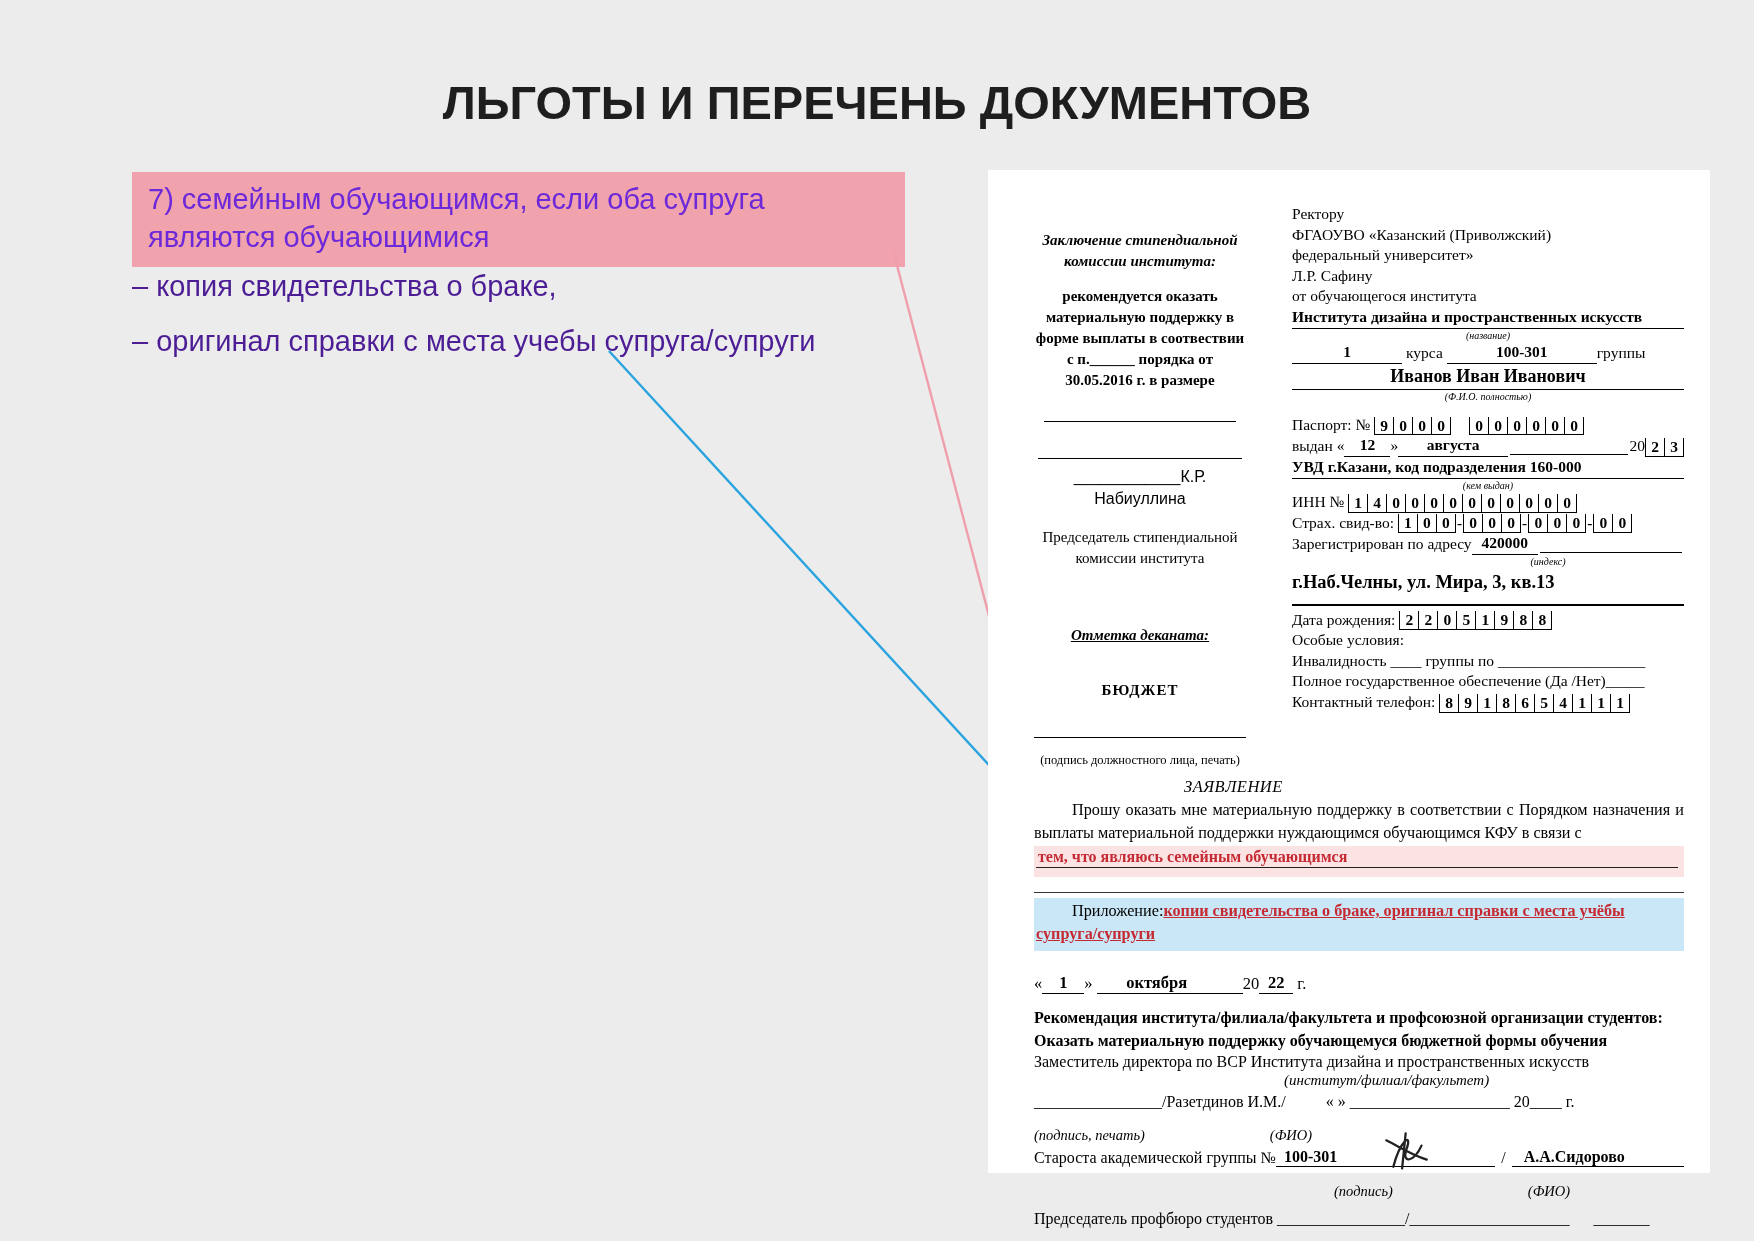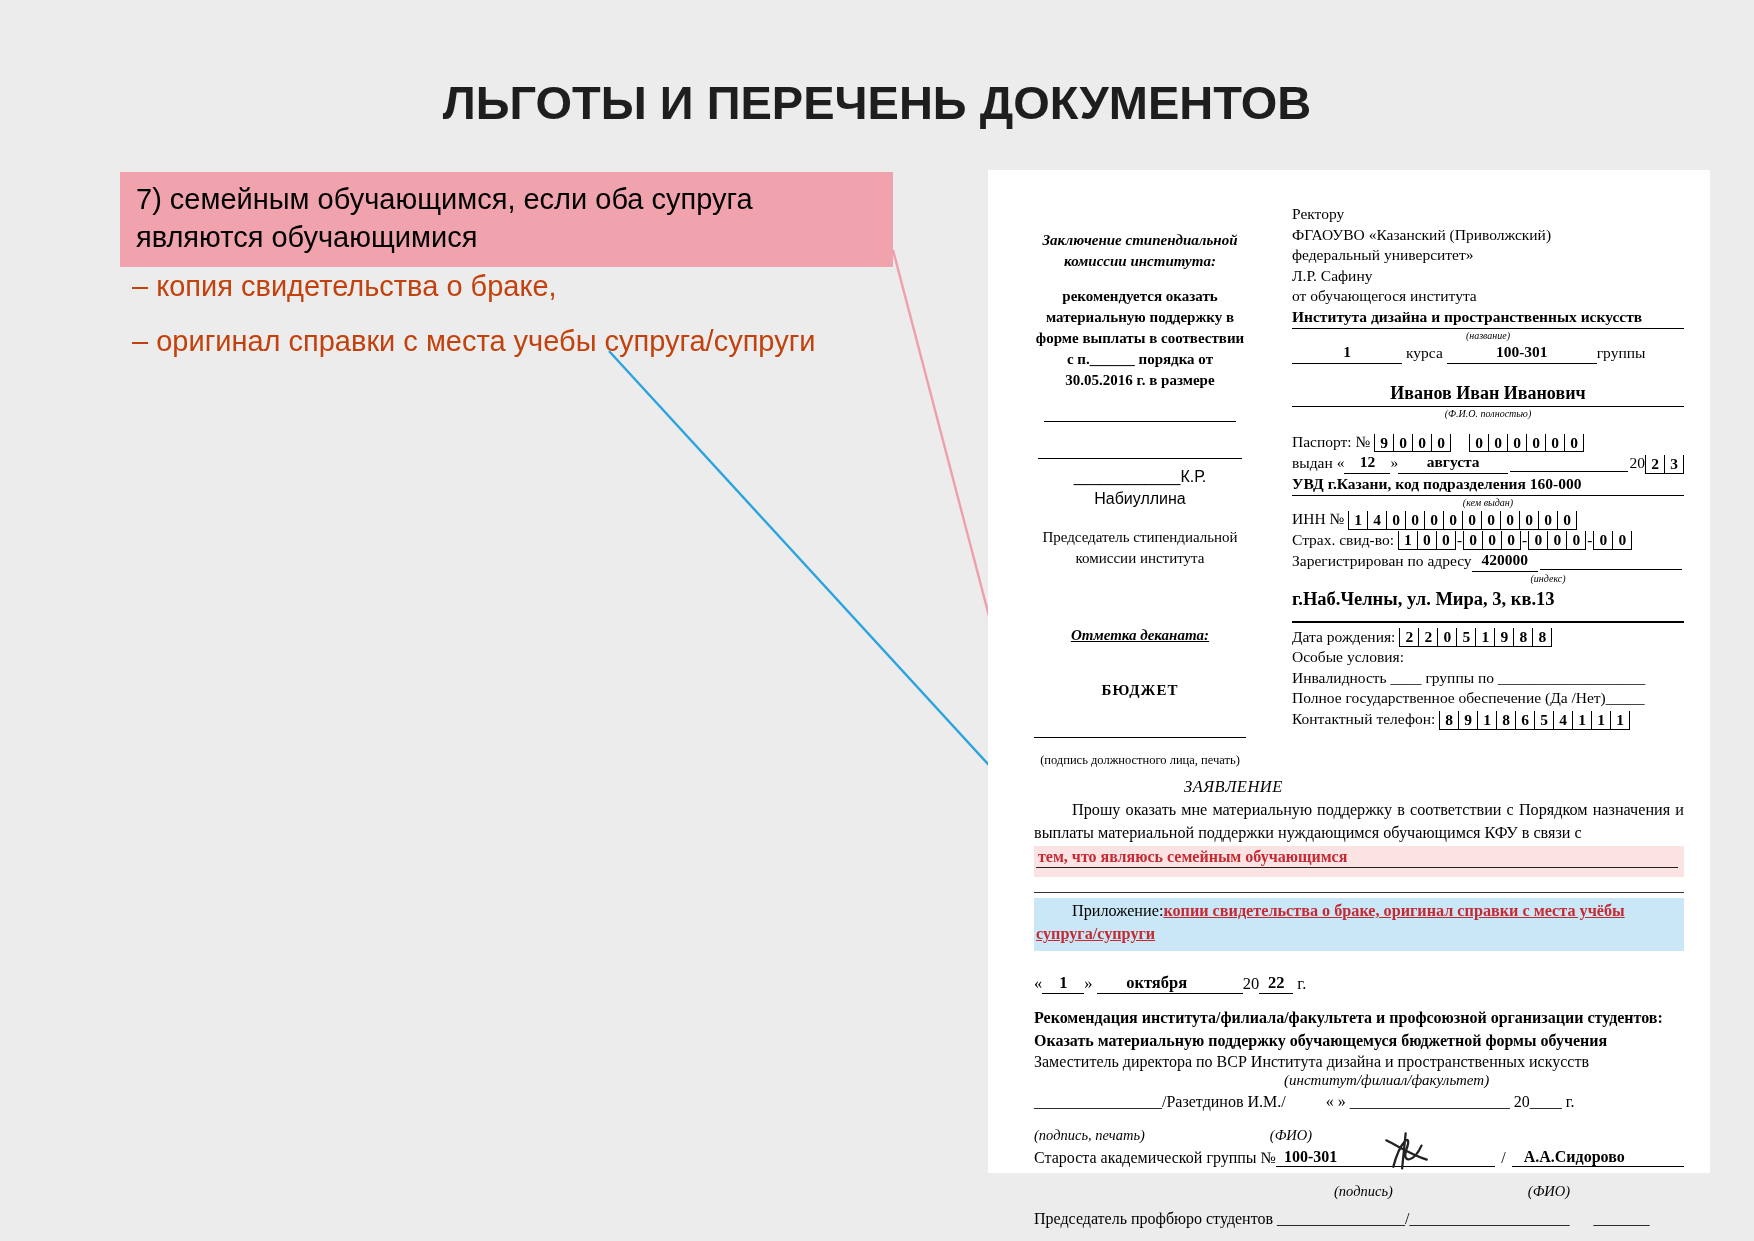--- a/index.html
+++ b/index.html
@@ -6,25 +6,25 @@
   body {
     width:1754px; height:1241px; position:relative;
     background:#ececec; overflow:hidden;
     font-family:"Liberation Sans","DejaVu Sans",sans-serif;
   }
   .title {
     position:absolute; top:44px; left:0; width:100%;
     text-align:center; font-size:47px; font-weight:700; color:#1e1e1e;
   }
   .callout {
-    position:absolute; left:120px; top:172px; width:737px;
-    background:#f0a3ad; color:#000000;
+    position:absolute; left:132px; top:172px; width:737px;
+    background:#f0a3ad; color:#6d28d9;
     font-size:29px; line-height:1.32; padding:8px 20px 10px 16px;
   }
-  .li { position:absolute; left:132px; font-size:29px; color:#c2410c; }
+  .li { position:absolute; left:132px; font-size:29px; color:#4c1d95; }
   .li1 { top:270px; } .li2 { top:325px; }
   svg.arrows { position:absolute; left:0; top:0; width:1754px; height:1241px; pointer-events:none; }
 
   .paper {
     position:absolute; left:988px; top:170px; width:722px; height:1003px;
     background:#ffffff; color:#000;
     font-family:"Liberation Serif","DejaVu Serif",serif;
   }
   .paper-inner { padding:34px 26px 0 46px; }
   .cols { display:flex; }
@@ -40,21 +40,21 @@
   .dean { margin-top:56px; font-weight:700; font-style:italic; text-decoration:underline; }
   .budget { margin-top:34px; font-weight:700; letter-spacing:1px; }
   .small-note { font-size:12.5px; margin-top:14px; }
 
   .line { min-height:20px; }
   .inst { font-weight:700; border-bottom:1.2px solid #000; }
   .note { font-style:italic; }
   .name-note { text-align:center; font-size:10px; }
   .cu { display:inline-block; border-bottom:1.2px solid #000; text-align:center; }
   .b { font-weight:700; }
-  .fio { font-weight:700; font-size:18px; text-align:center; border-bottom:1.2px solid #000; margin-top:18px; }
+  .fio { font-weight:700; font-size:18px; text-align:center; border-bottom:1.2px solid #000; margin-top:1px; }
 
   .cells { display:inline-flex; vertical-align:bottom; }
   .cell { min-width:13px; padding:0 2.5px; text-align:center; font-weight:700;
           border-left:1.4px solid #000; border-bottom:1.4px solid #000; line-height:1.15; }
   .cells .cell:last-child { border-right:1.4px solid #000; }
   .frow { display:flex; align-items:flex-end; }
   .fill { flex:1; border-bottom:1.2px solid #000; height:1px; margin:0 2px 2px; }
   .gap18 { display:inline-block; width:18px; }
   .dash { font-weight:700; padding:0 1px; }
   .addr-big { font-weight:700; font-size:18.5px; border-bottom:2px solid #000; padding-bottom:9px; margin-top:2px; }

